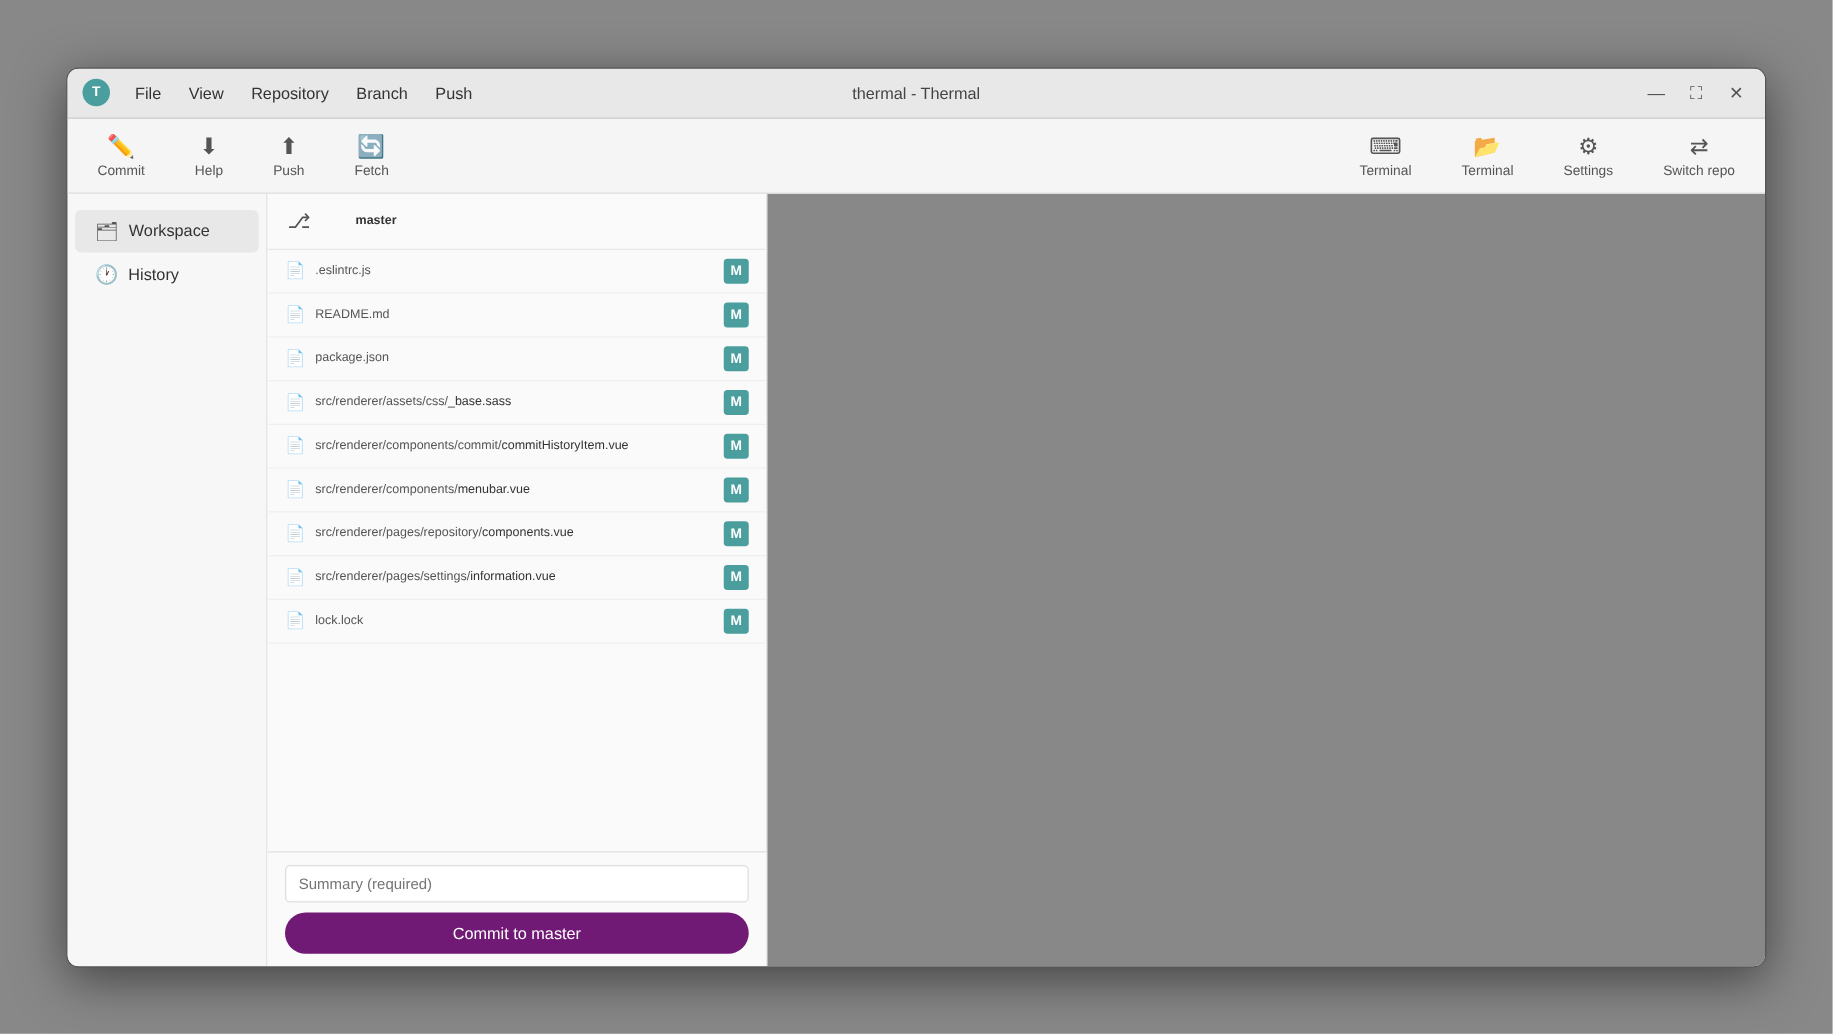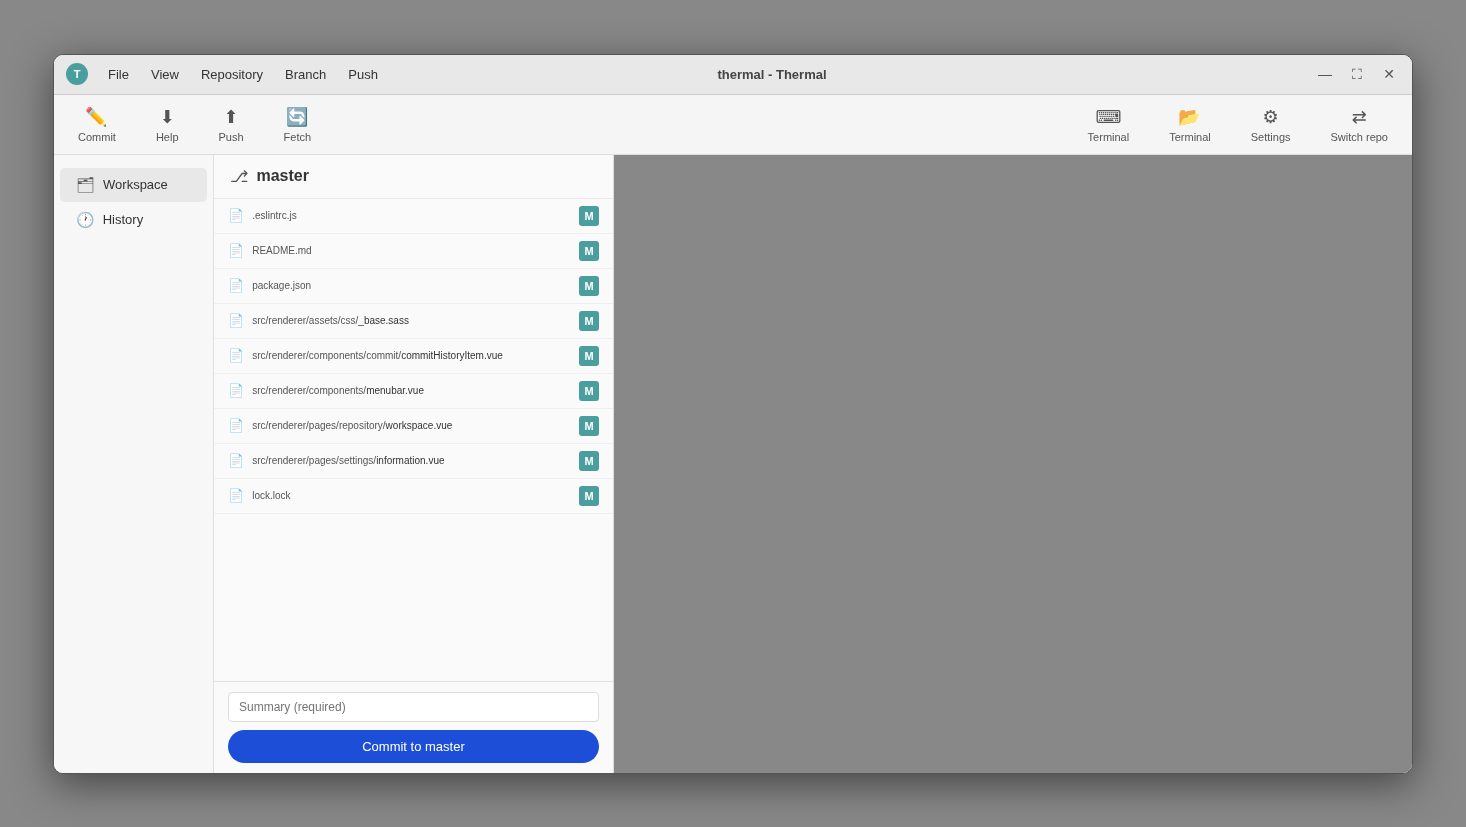--- a/index.html
+++ b/index.html
@@ -59,22 +59,21 @@
       color: #333;
       cursor: pointer;
       padding: 2px 4px;
     }
     .titlebar-center {
       position: absolute;
       left: 50%;
       transform: translateX(-50%);
       font-size: 13px;
       color: #444;
-      font-weight: 700;
-      margin-left: 39px;
+      font-weight: 400;
     }
     .titlebar-right {
       margin-left: auto;
       display: flex;
       gap: 10px;
       align-items: center;
     }
     .win-btn {
       width: 22px;
       height: 22px;
@@ -166,23 +165,24 @@
       align-items: center;
       gap: 8px;
       padding: 12px 16px;
       border-bottom: 1px solid #e8e8e8;
     }
     .branch-icon {
       font-size: 16px;
       color: #555;
     }
     .branch-name {
-      font-size: 16px;
+      font-size: 10px;
       font-weight: 600;
       color: #333;
+      margin-left: 28px;
     }
     .file-list {
       flex: 1;
       overflow-y: auto;
     }
     .file-row {
       display: flex;
       align-items: center;
       padding: 7px 14px;
       border-bottom: 1px solid #efefef;
@@ -233,21 +233,21 @@
       border-radius: 4px;
       font-size: 12px;
       color: #0369a1;
       background: white;
       margin-bottom: 8px;
       outline: none;
     }
     .commit-btn {
       width: 100%;
       padding: 9px;
-      background: #1d4ed8;
+      background: #701a75;
       color: white;
       border: none;
       border-radius: 20px;
       font-size: 13px;
       cursor: pointer;
       font-weight: 500;
     }
     
     .right-panel {
       flex: 1;
@@ -365,21 +365,21 @@
             <span class="file-path">src/renderer/components/commit/<span class="highlight">commitHistoryItem.vue</span></span>
             <span class="status-badge">M</span>
           </div>
           <div class="file-row">
             <span class="file-icon">📄</span>
             <span class="file-path">src/renderer/components/<span class="highlight">menubar.vue</span></span>
             <span class="status-badge">M</span>
           </div>
           <div class="file-row">
             <span class="file-icon">📄</span>
-            <span class="file-path">src/renderer/pages/repository/<span class="highlight">workspace.vue</span></span>
+            <span class="file-path">src/renderer/pages/repository/<span class="highlight">components.vue</span></span>
             <span class="status-badge">M</span>
           </div>
           <div class="file-row">
             <span class="file-icon">📄</span>
             <span class="file-path">src/renderer/pages/settings/<span class="highlight">information.vue</span></span>
             <span class="status-badge">M</span>
           </div>
           <div class="file-row">
             <span class="file-icon">📄</span>
             <span class="file-path">lock.lock</span>

